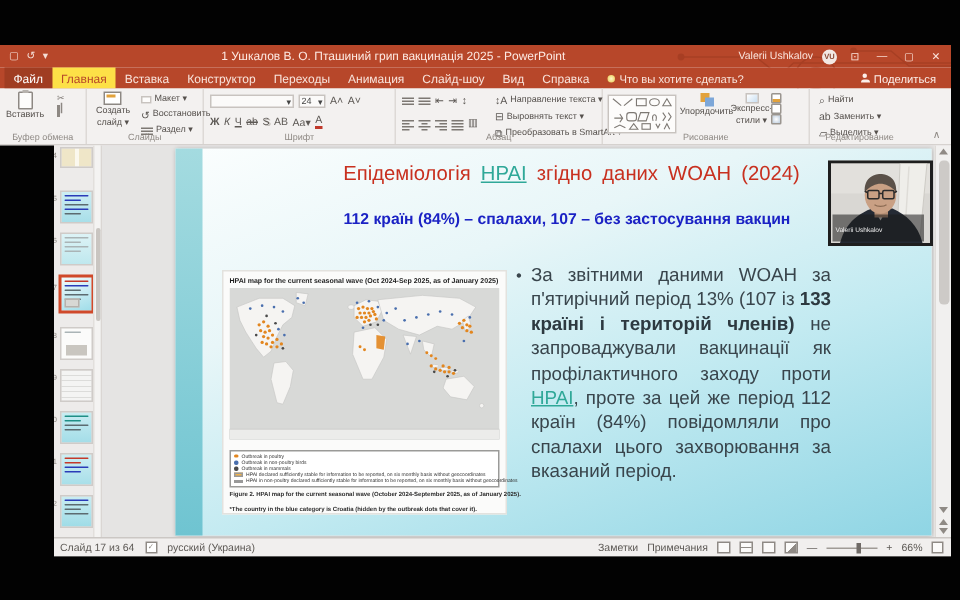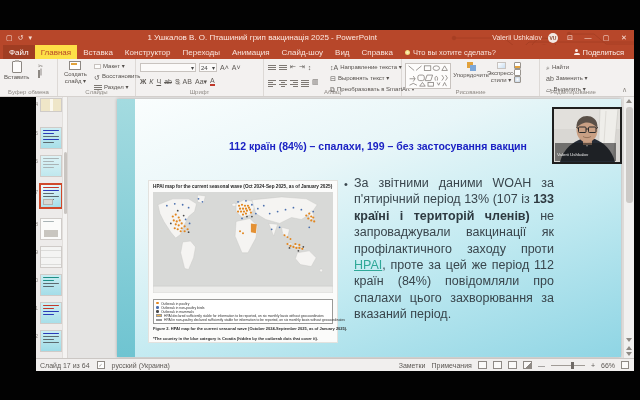--- a/index.html
+++ b/index.html
@@ -447,22 +447,27 @@
 
         <div class="tscroll">
             <div class="tthumb"></div>
           </div>
       </div>
 
       <div class="workspace">
         <div class="slide">
           <div class="stripe"></div>
 
-
-          <div class="slide-subtitle">112 країн (84%) – спалахи, 199 – без застосування вакцин</div>
+          <div class="slide-title">
+            <span>Епідеміологія</span>
+            <span class="hpai">HPAI</span>
+            <span>згідно даних WOAH (2024)</span>
+          </div>
+
+          <div class="slide-subtitle">112 країн (84%) – спалахи, 107 – без застосування вакцин</div>
 
           <div class="figure">
             <div class="fig-head">HPAI map for the current seasonal wave (Oct 2024-Sep 2025, as of January 2025)</div>
             <svg class="fig-map" width="180" height="101" viewBox="0 0 182 103" preserveAspectRatio="none">
               <rect x="0" y="0" width="182" height="103" fill="#d8d9d7"></rect>
               <g fill="#f5f4f2" stroke="#c4c4c2" stroke-width="0.4">
                 <path d="M5,13 L20,7 L36,7 L44,12 L42,20 L36,25 L32,33 L28,43 L23,47 L18,41 L11,30 L7,22 Z"></path>
                 <path d="M45,3 L53,4 L51,12 L45,10 Z"></path>
                 <path d="M30,51 L38,50 L43,56 L41,67 L36,79 L32,78 L28,62 Z"></path>
                 <ellipse cx="82" cy="13" rx="2.2" ry="1.6"></ellipse>

